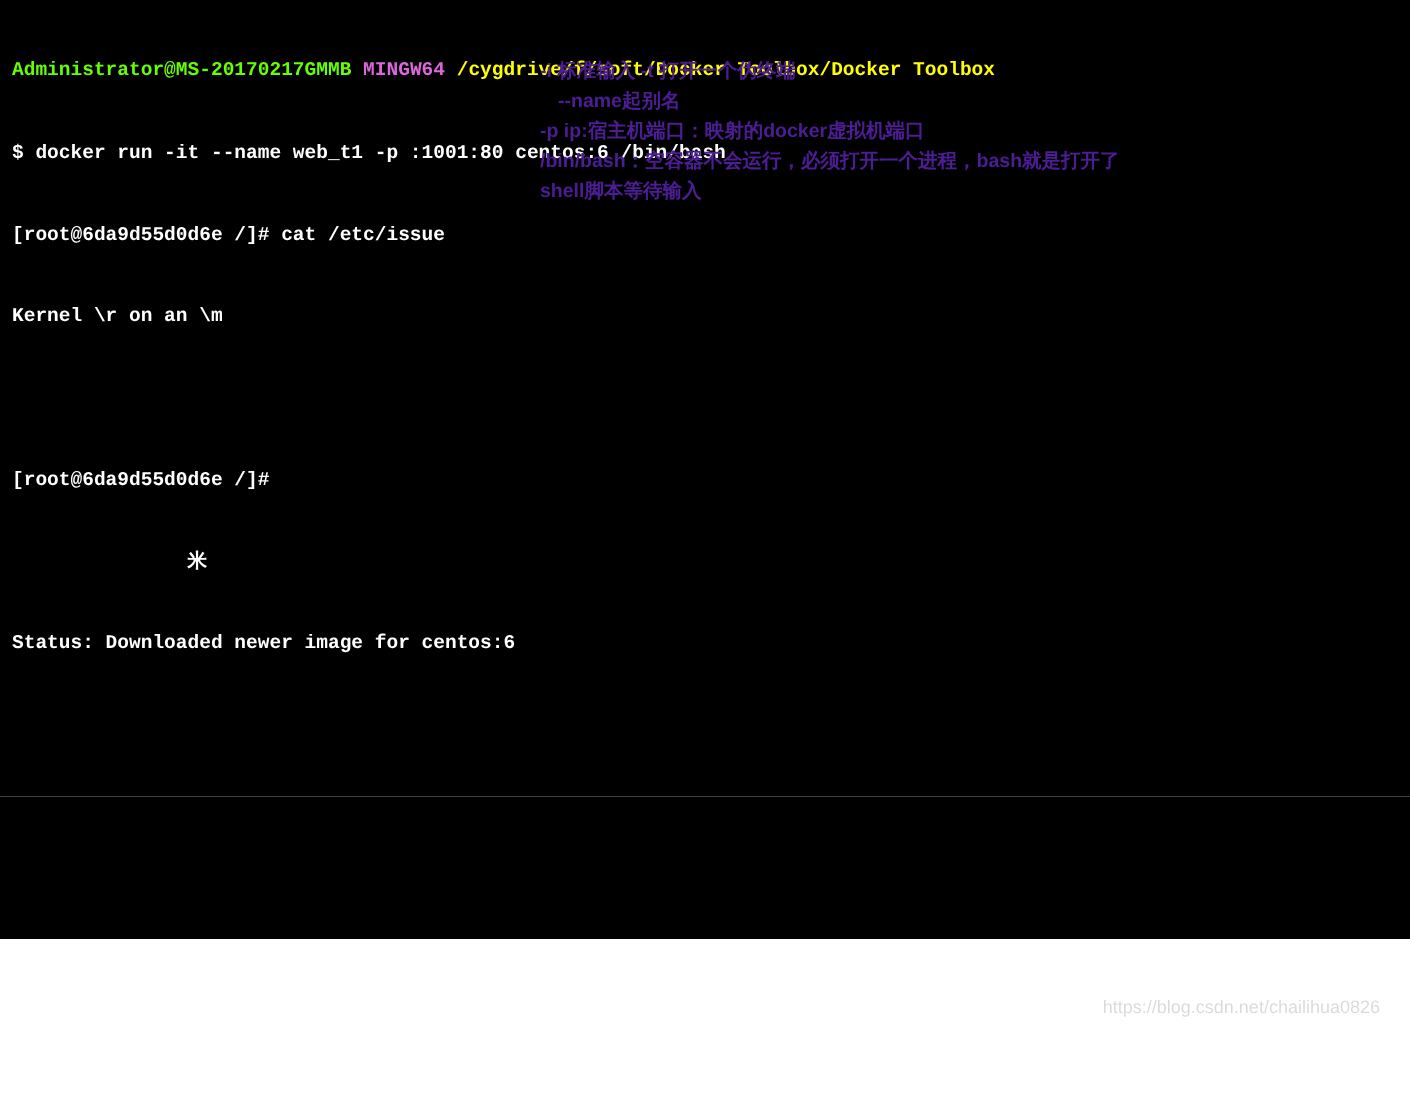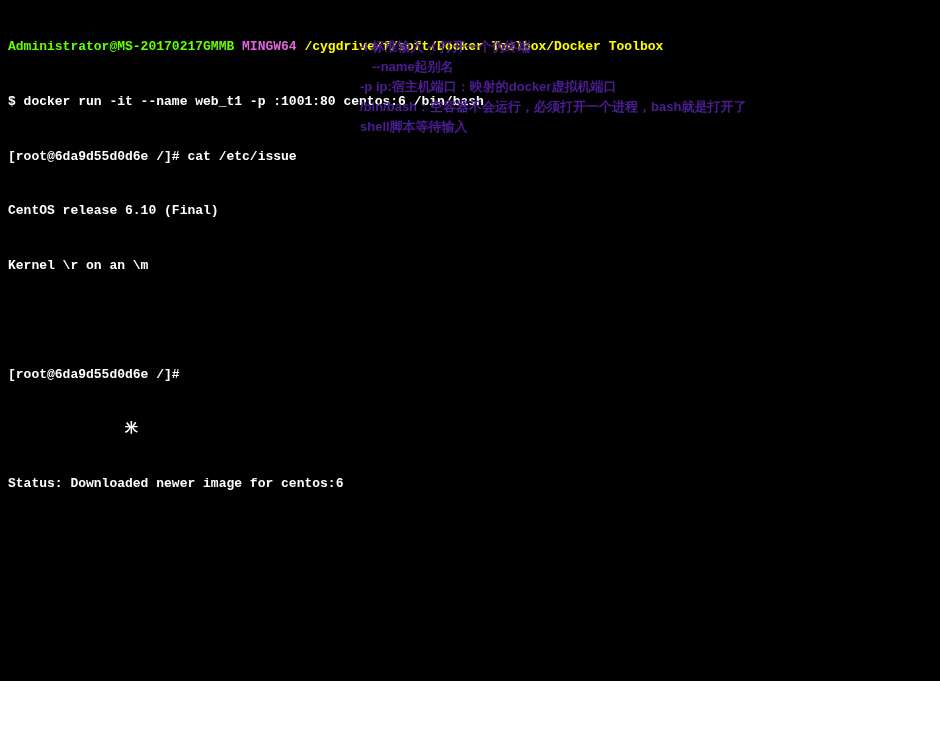--- a/index.html
+++ b/index.html
@@ -41,21 +41,20 @@
     .row { display: block; }
   </style>
 </head>
 <body>
 
 <div class="section">
   <div class="terminal" style="width:924px;">
     <span class="row"><span class="green">Administrator@MS-20170217GMMB</span><span class="purple"> MINGW64 </span><span class="yellow">/cygdrive/f/soft/Docker Toolbox/Docker Toolbox</span></span>
     <span class="row white">$ docker run -it --name web_t1 -p :1001:80 centos:6 /bin/bash</span>
     <span class="row white">[root@6da9d55d0d6e /]# cat /etc/issue</span>
-    <span class="row white">CentOS release 6.10 (Final)</span>
     <span class="row white">Kernel \r on an \m</span>
     <span class="row white"> </span>
     <span class="row white">[root@6da9d55d0d6e /]#</span>
     <span class="row white">               米</span>
     <span class="row white">Status: Downloaded newer image for centos:6</span>
     <span class="row white"> </span>
   </div>
   <div class="annotation" style="left:360px; top:38px;">-i 标准输入    -t 打开一个伪终端</div>
   <div class="annotation" style="left:372px; top:58px;">--name起别名</div>
   <div class="annotation" style="left:360px; top:98px;">/bin/bash：空容器不会运行，必须打开一个进程，bash就是打开了</div>

